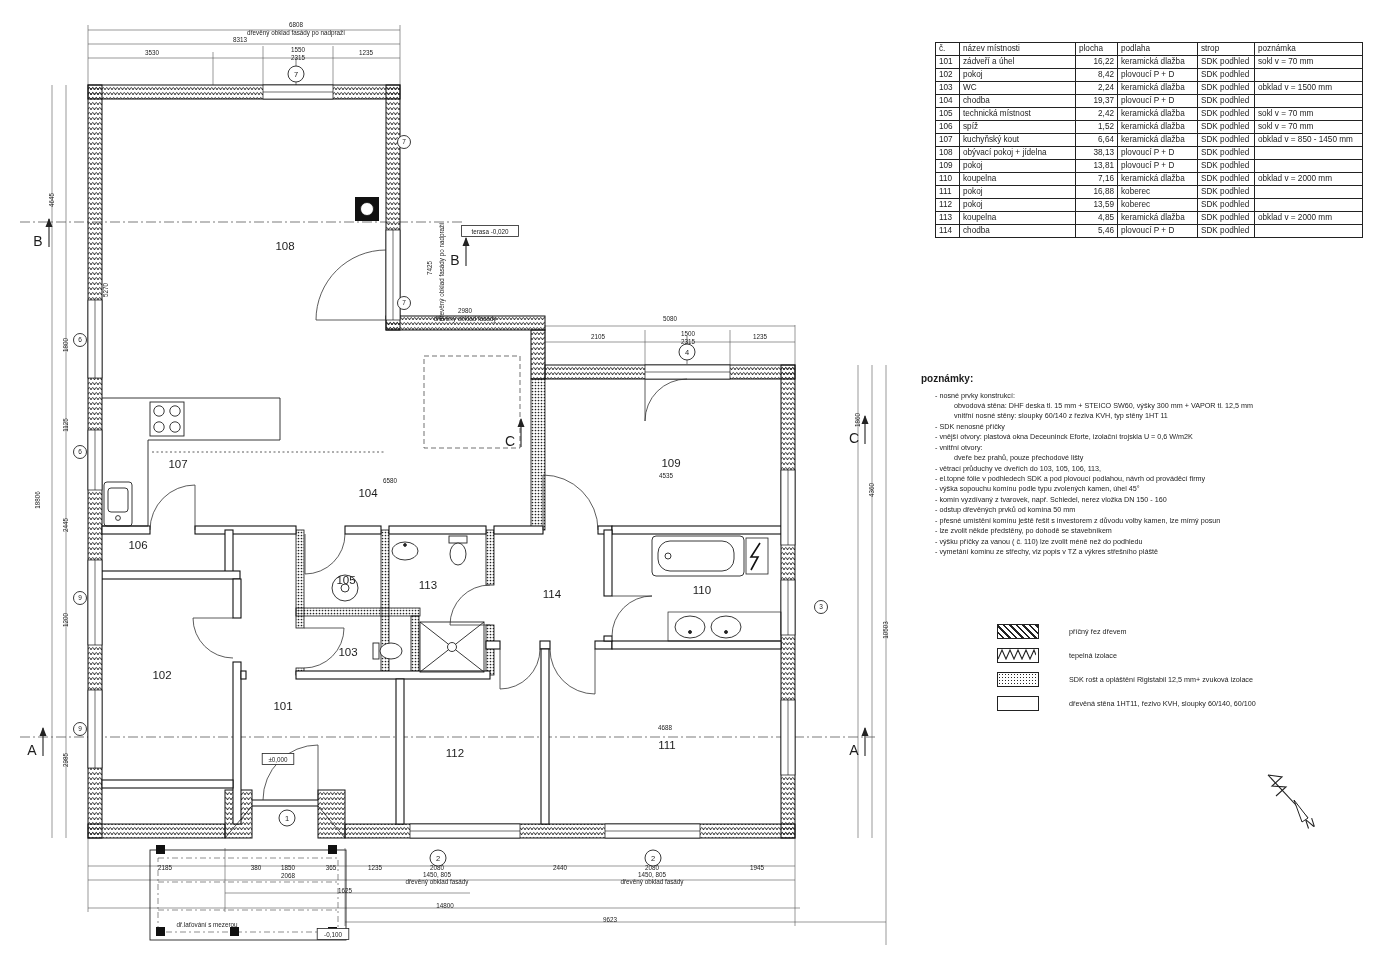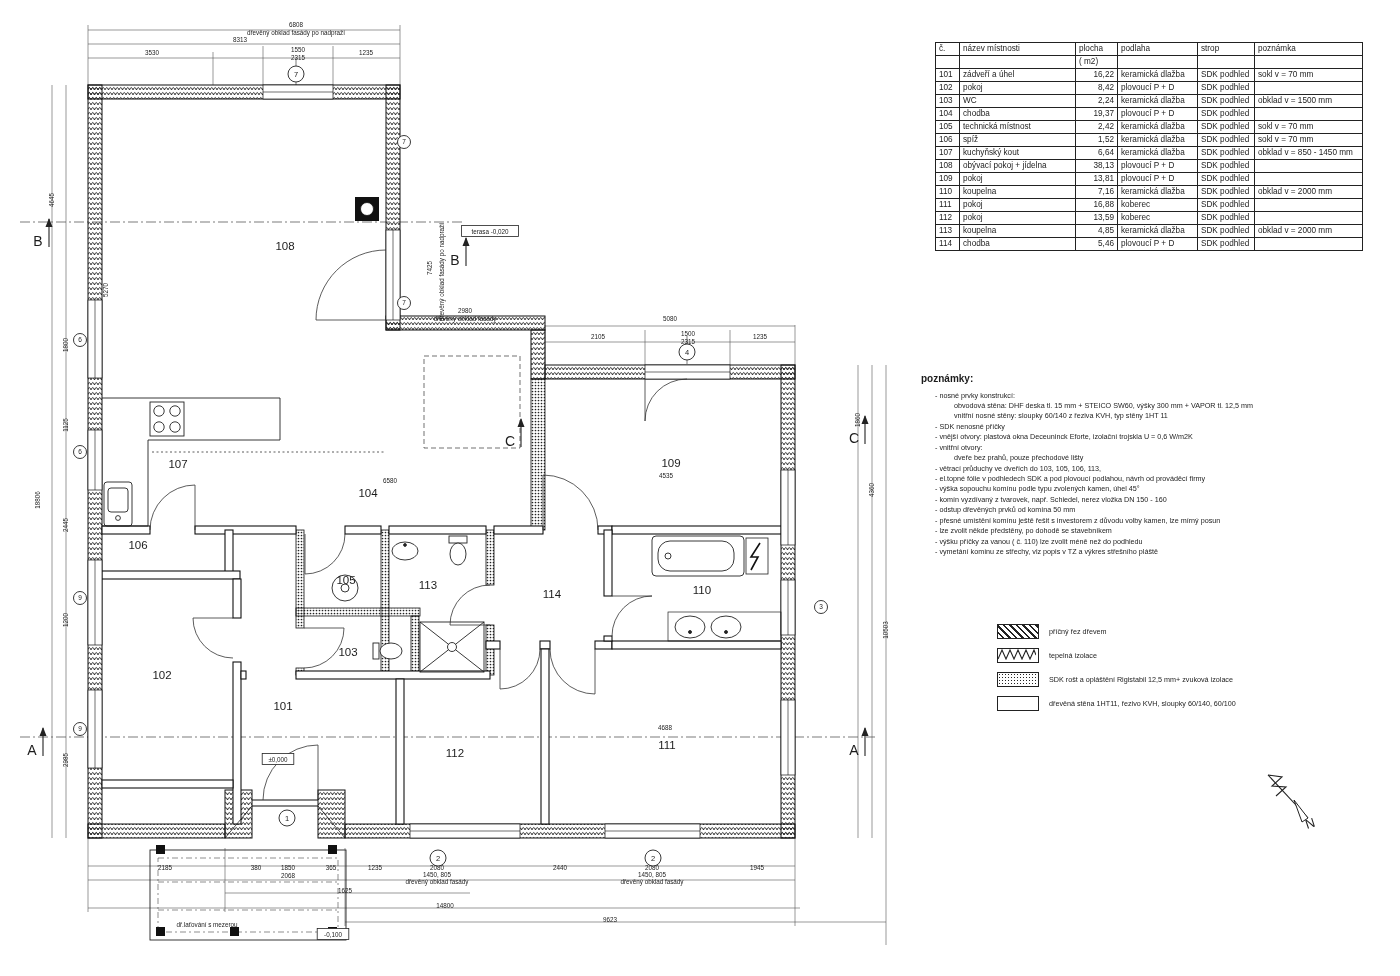--- a/index.html
+++ b/index.html
@@ -18,21 +18,21 @@
   
   #notes{position:absolute;left:921px;top:372px;width:360px;font-size:7.2px;line-height:1.45;}
   #notes .nh{font-weight:bold;font-size:10px;margin-bottom:4px;}
   #notes .ln{white-space:nowrap;}
   #notes .i0{margin-left:14px;}
   #notes .i1{margin-left:33px;}
 
   
   #legend{position:absolute;left:997px;top:624px;width:330px;}
   #legend .lh{font-size:15px;letter-spacing:.5px;margin-bottom:10px;}
-  #legend .li{display:flex;align-items:center;margin-bottom:9px;}
+  #legend .li{display:flex;align-items:center;margin-bottom:9px;gap:20px;}
   #legend .sw{width:40px;height:13px;border:1.2px solid #222;margin-right:10px;
     flex:0 0 auto;background:#fff;position:relative;}
   #legend .sw svg{display:block;}
   #legend .sw-diag{background:repeating-linear-gradient(45deg,#fff 0 3px,#222 3px 4.6px);}
   #legend .sw-sdk{background-image:radial-gradient(#222 34%,transparent 36%);background-size:3px 3px;}
   #legend .lt{font-size:7.2px;white-space:nowrap;}
 </style>
 </head>
 <body>
 
@@ -414,28 +414,20 @@
   </colgroup>
   <tbody id="room-table-body">
         <tr class="hdr">
           <td>č.</td>
           <td>název místnosti</td>
           <td>plocha</td>
           <td>podlaha</td>
           <td>strop</td>
           <td>poznámka</td>
         </tr>
-        <tr class="hdr">
-          <td></td>
-          <td></td>
-          <td>(  m2)</td>
-          <td></td>
-          <td></td>
-          <td></td>
-        </tr>
         <tr>
           <td>101</td>
           <td>zádveří a úhel</td>
           <td class="num">16,22</td>
           <td>keramická dlažba</td>
           <td>SDK podhled</td>
           <td>sokl v = 70 mm</td>
         </tr>
         <tr>
           <td>102</td>

